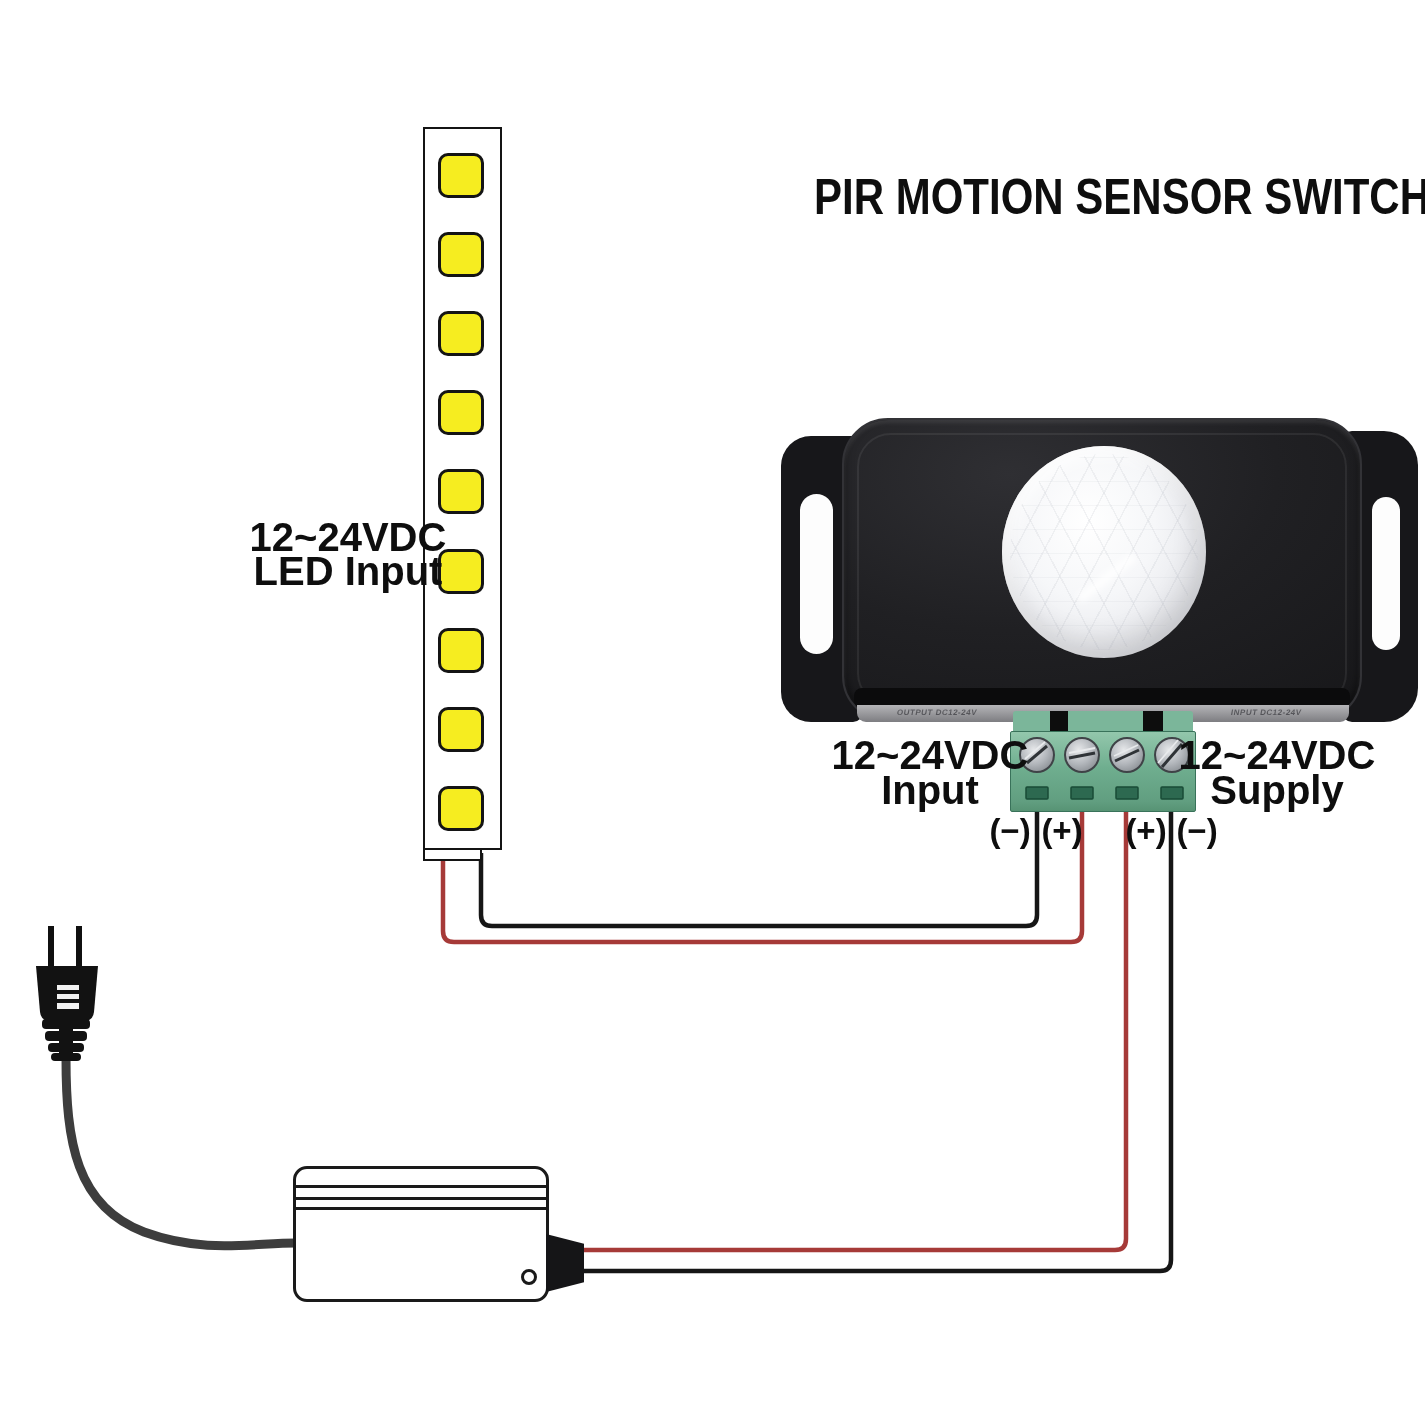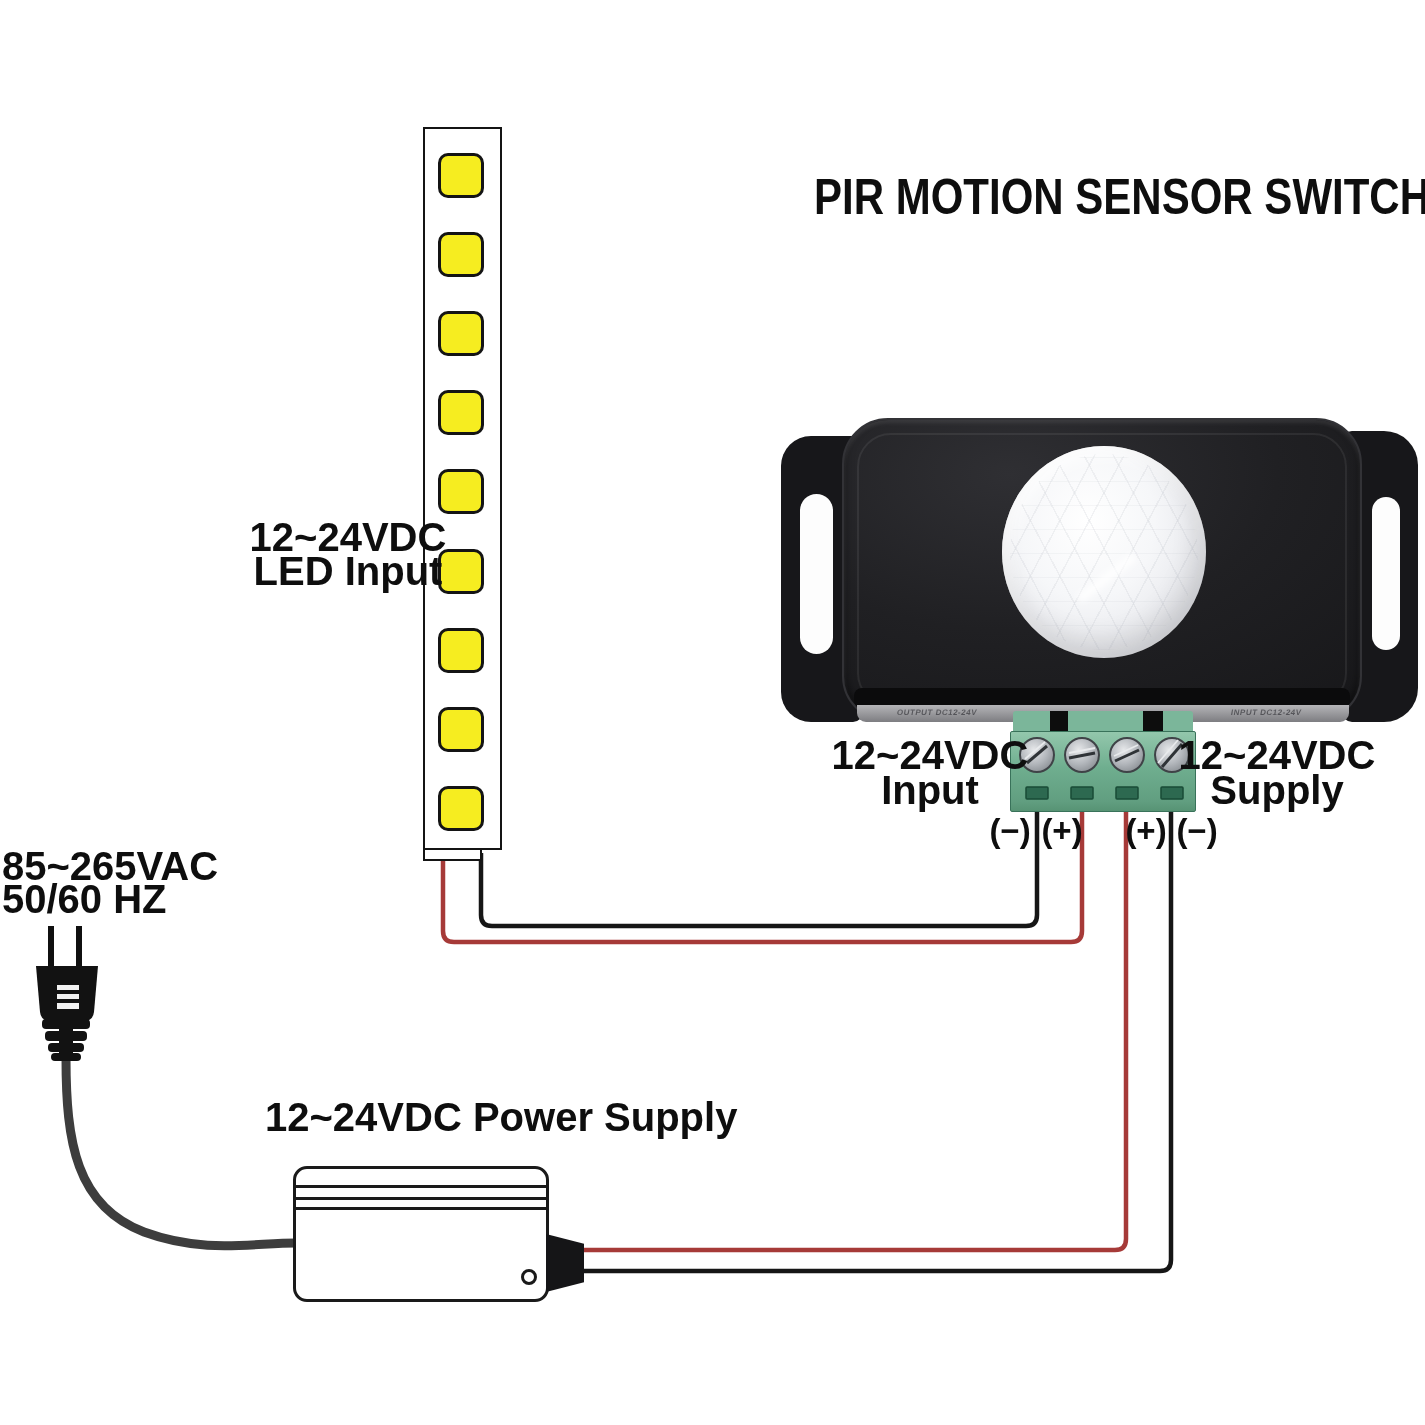--- a/index.html
+++ b/index.html
@@ -97,21 +97,20 @@
       <div class="led" style="top: 261.3px; background: rgb(246, 237, 32);"></div>
       <div class="led" style="top: 340.4px; background: rgb(246, 237, 32);"></div>
       <div class="led" style="top: 419.5px; background: rgb(246, 237, 32);"></div>
       <div class="led" style="top: 498.6px; background: rgb(246, 237, 32);"></div>
       <div class="led" style="top: 577.7px; background: rgb(246, 237, 32);"></div>
       <div class="led" style="top: 656.8px; background: rgb(246, 237, 32);"></div>
     </div>
   <div class="strip-stub"></div>
   <div class="lbl small-lbl abs" style="left:248px;top:520px;width:200px;text-align:center;"><span>12~24VDC</span><br><span>LED Input</span></div>
 
-  <div class="lbl small-lbl abs" style="left:2px;top:850px;width:220px;text-align:left;line-height:33px;"><span>85~265VAC</span><br><span>50/60 HZ</span></div>
 
   <div class="ear" style="left:781px;top:436px;width:82px;height:286px;border-radius:30px 10px 10px 30px;">
     <div class="ear-slot" style="left:19px;top:58px;width:33px;height:160px;"></div>
   </div>
   <div class="ear" style="left:1342px;top:431px;width:76px;height:291px;border-radius:10px 34px 34px 10px;">
     <div class="ear-slot" style="left:30px;top:66px;width:28px;height:153px;"></div>
   </div>
   <div class="sensor-body">
     <div class="body-inner"></div>
     <div class="body-band"></div>
@@ -169,21 +168,20 @@
   </div>
 
   <div class="lbl small-lbl abs" style="left:830px;top:738px;width:200px;text-align:center;line-height:35px;"><span>12~24VDC</span><br><span>Input</span></div>
   <div class="lbl small-lbl abs" style="left:1177px;top:738px;width:200px;text-align:center;line-height:35px;"><span>12~24VDC</span><br><span>Supply</span></div>
 
   <div class="lbl abs" style="left:1010px;top:812px;font-size:33px;transform:translateX(-50%);">(−)</div>
   <div class="lbl abs" style="left:1062px;top:812px;font-size:33px;transform:translateX(-50%);">(+)</div>
   <div class="lbl abs" style="left:1146px;top:812px;font-size:33px;transform:translateX(-50%);">(+)</div>
   <div class="lbl abs" style="left:1197px;top:812px;font-size:33px;transform:translateX(-50%);">(−)</div>
 
-  <div class="lbl small-lbl abs" style="left:265px;top:1100px;">12~24VDC Power Supply</div>
   <div class="psu-box">
     <div class="psu-vent" style="top:16px;"></div>
     <div class="psu-vent" style="top:28px;"></div>
     <div class="psu-vent" style="top:38px;"></div>
     <div class="psu-circle"></div>
   </div>
   <div class="psu-connector"></div>
 
 </div>
 

